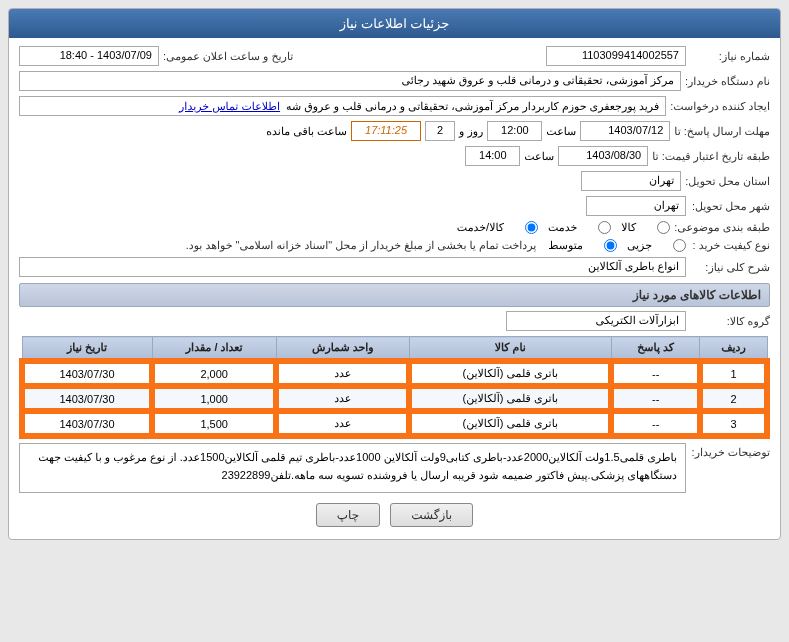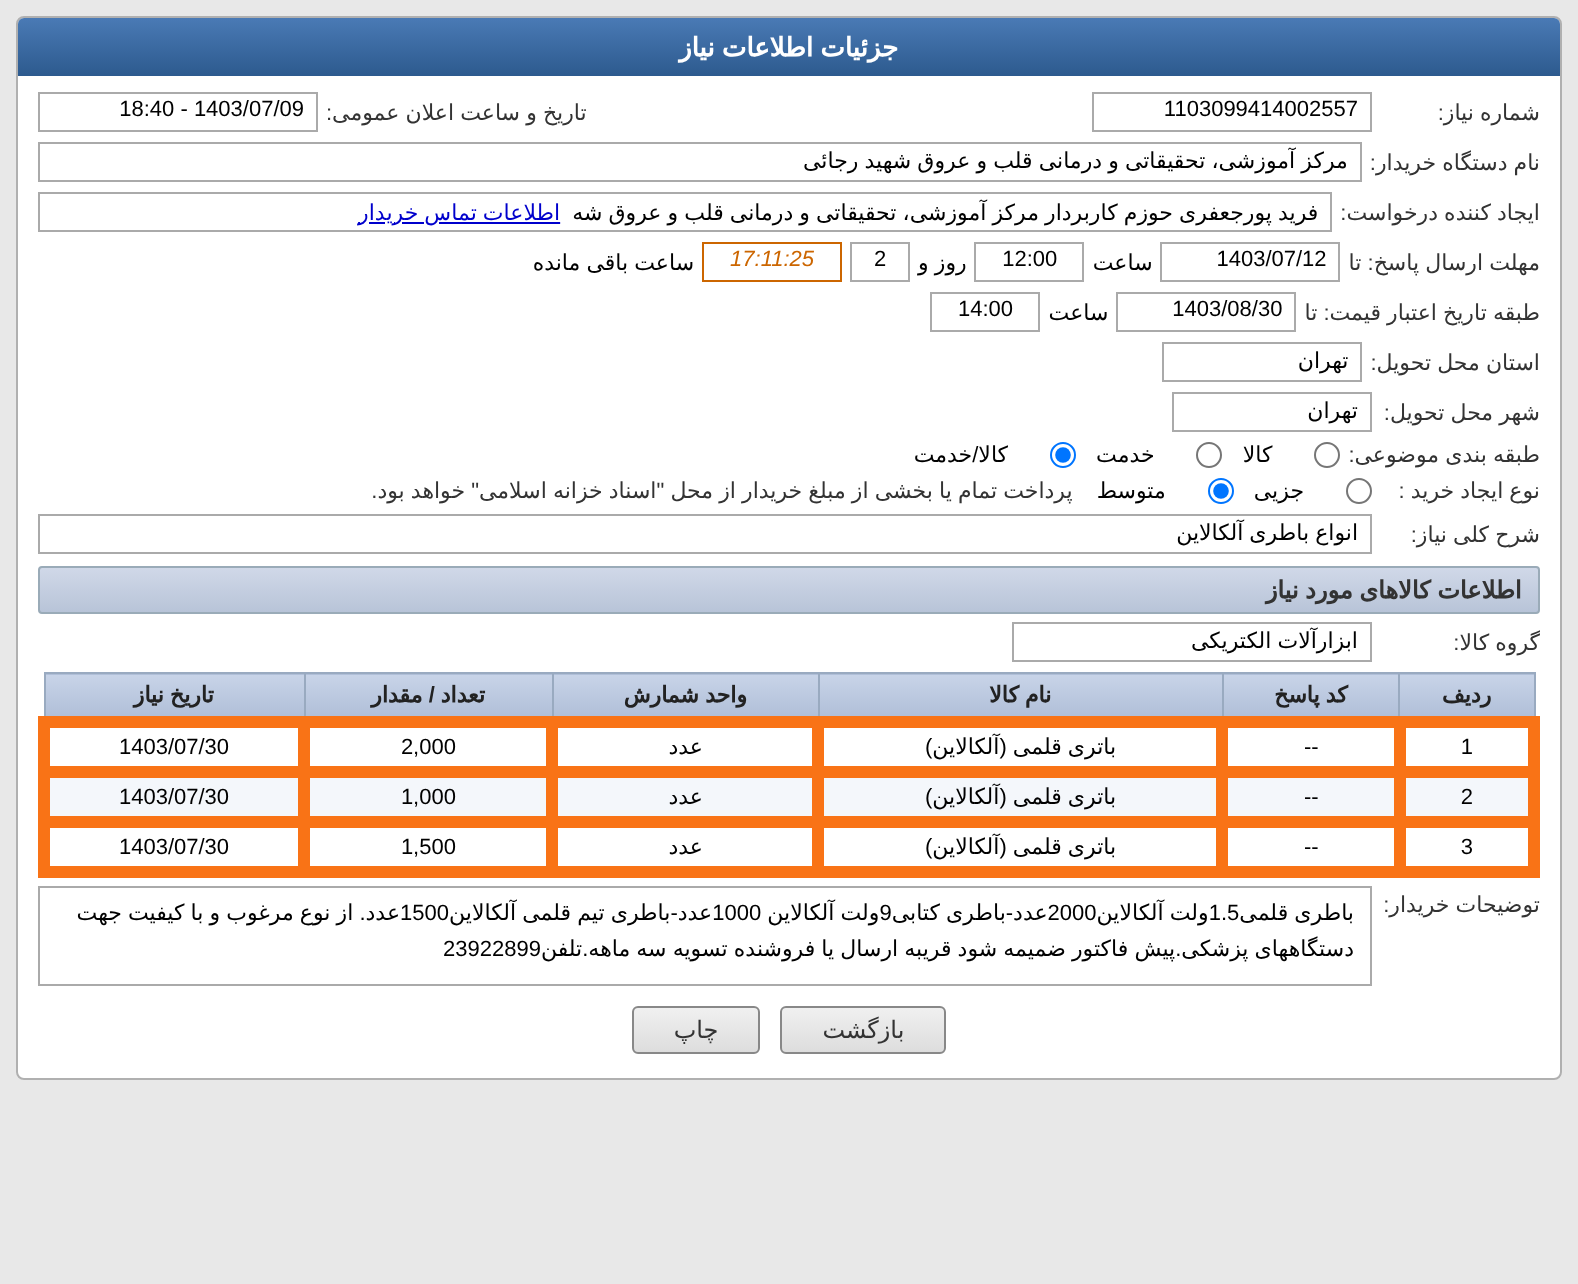--- a/index.html
+++ b/index.html
@@ -21,21 +21,21 @@
       border: 1px solid #b0b0b0;
       border-radius: 4px;
       overflow: hidden;
     }
     .panel-header {
       background: linear-gradient(to bottom, #4a7ab5, #2d5a8e);
       color: #fff;
       text-align: center;
       padding: 7px 10px;
       font-size: 13px;
-      font-weight: bold;
+      font-weight: normal;
     }
     .panel-body {
       padding: 8px 10px;
     }
     .info-row {
       display: flex;
       align-items: center;
       margin-bottom: 5px;
       gap: 4px;
     }
@@ -232,21 +232,21 @@
               <span>خدمت</span>
           </label>
           <label>
             <input type="radio" name="tabaqe" checked="" style=""> 
               <span>کالا/خدمت</span>
           </label>
         </div>
       </div>
 
       <div class="info-row">
-        <span class="label">نوع ایجاد خرید :</span>
+        <span class="label">نوع کیفیت خرید :</span>
         <div class="radio-group">
           <label>
             <input type="radio" name="farayand" style=""> 
               <span>جزیی</span>
           </label>
           <label>
             <input type="radio" name="farayand" checked="" style=""> 
               <span>متوسط</span>
           </label>
         </div>

